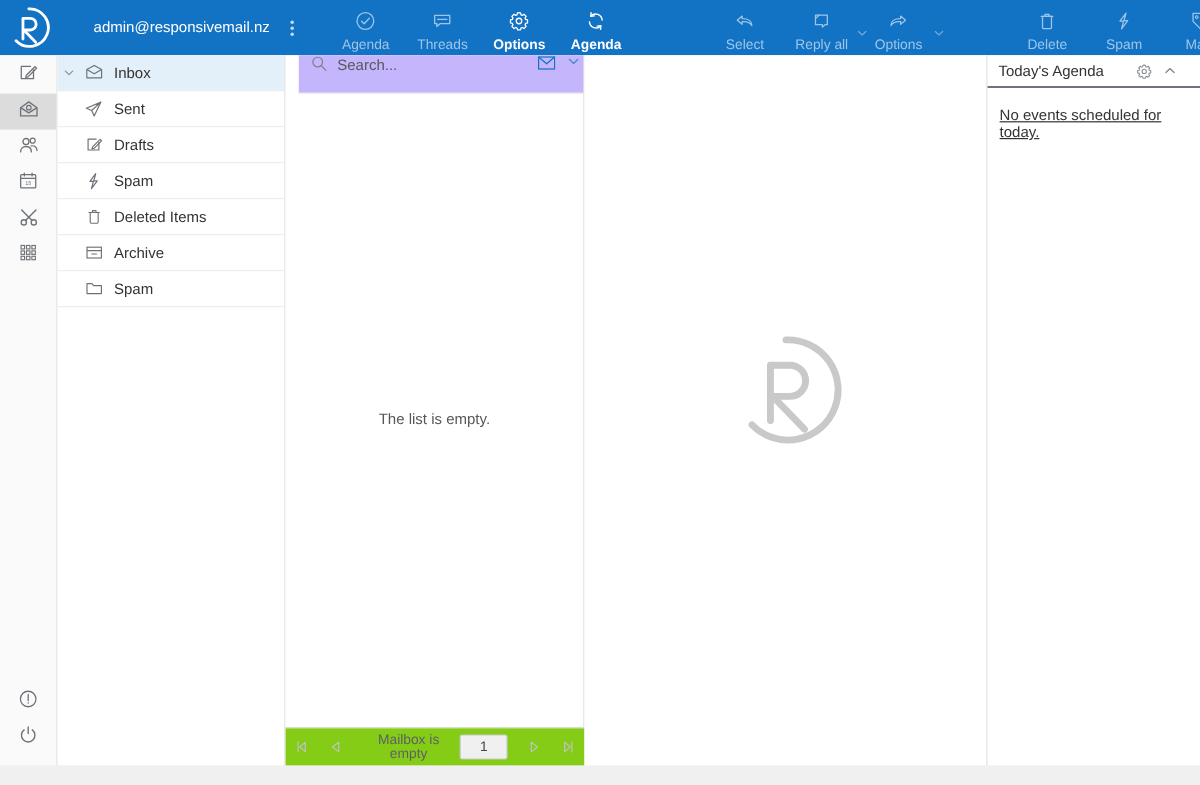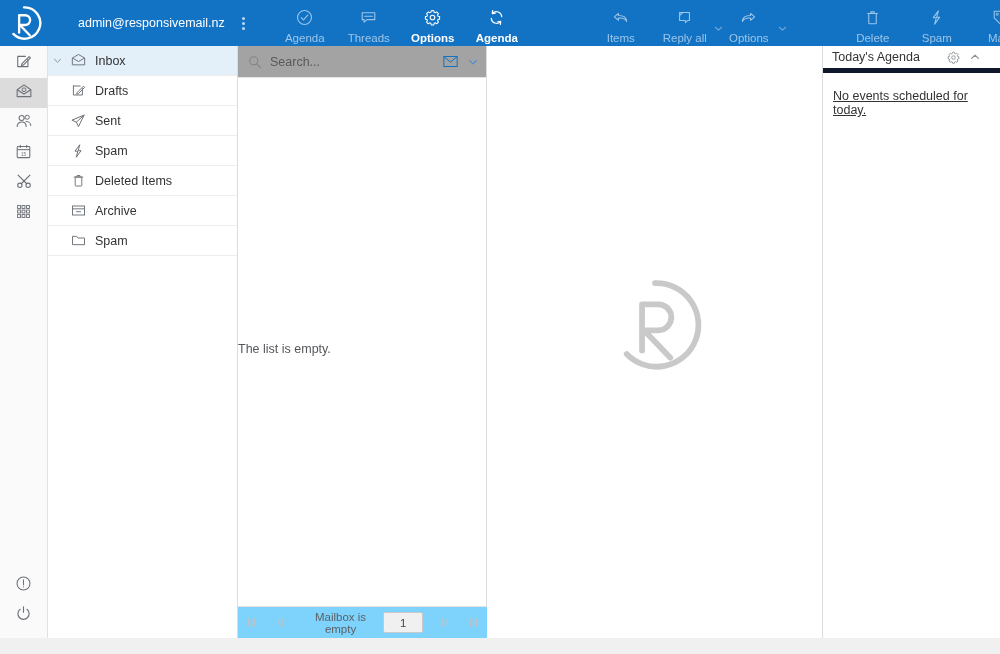--- a/index.html
+++ b/index.html
@@ -184,24 +184,25 @@
     width: 249px;
     height: 592px;
     background: #ffffff;
     border-right: 1px solid #dcdcdc;
     box-sizing: border-box;
   }
   .searchbar {
     height: 32px;
     border-bottom: 1px solid #e4e4e4;
     display: flex;
-    align-items: center;
+    align-items: flex-start;
     padding: 0 8px 0 10px;
     box-sizing: border-box;
-    background: #a3a3a3;
+    background: #c4b5fd;
+    margin-left: 11px;
   }
   .search-ico { color: #7e8387; display: flex; align-items: center; }
   .search-input {
     flex: 1 1 auto;
     border: 0;
     outline: 0;
     font-size: 12.5px;
     font-family: "Liberation Sans", sans-serif;
     color: #333333;
     padding-left: 8px;
@@ -213,34 +214,34 @@
 
   .listbody {
     position: absolute;
     top: 32px; left: 0; right: 0; bottom: 32px;
     background: #ffffff;
   }
   .list-empty {
     position: absolute;
     top: 264px;
     width: 100%;
-    text-align: left;
+    text-align: center;
     font-size: 12.5px;
     color: #55585b;
   }
   .pager {
     position: absolute;
     bottom: 0; left: 0;
     width: 249px;
     height: 32px;
     border-top: 1px solid #e4e4e4;
     box-sizing: border-box;
     display: flex;
     align-items: center;
-    background: #7dd3fc;
+    background: #84cc16;
   }
   .pg-btn {
     width: 28px;
     display: flex;
     align-items: center;
     justify-content: center;
     color: #bfc3c7;
     cursor: pointer;
   }
   .pg-status {
@@ -284,21 +285,21 @@
   .agenda {
     position: absolute;
     left: 823px; top: 46px;
     width: 177px;
     height: 592px;
     background: #ffffff;
     box-sizing: border-box;
   }
   .agenda-head {
     height: 27px;
-    border-bottom: 5px solid #0f172a;
+    border-bottom: 1px solid #0f172a;
     display: flex;
     align-items: center;
     padding: 0 20px 0 9px;
     box-sizing: border-box;
   }
   .agenda-title {
     flex: 1 1 auto;
     font-size: 12.5px;
     color: #333333;
   }
@@ -391,21 +392,21 @@
       <div class="tb-gap"></div>
 
       <div class="tb-group">
 
         <div class="tb-btn">
           <span class="tb-ico">
             <svg width="17" height="17" viewBox="0 0 20 20">
                 <path d="M7.6 5.2 L2.8 9.2 L7.6 13.2 L7.6 10.6 C12.6 10.2 15.6 11.4 17.2 14.6 C17.0 9.4 14.2 7.6 7.6 7.6 Z" fill="none" stroke="currentColor" stroke-width="1.25" stroke-linejoin="round"></path>
               </svg>
           </span>
-          <span class="tb-label">Items</span>
+          <span class="tb-label">Select</span>
         </div>
 
         <div class="tb-btn">
           <span class="tb-ico">
             <svg width="17" height="17" viewBox="0 0 20 20">
                 <path d="M4.2 4.2 h11.6 v9.4 h-2.2 l-2.6 2.4 v-2.4 h-6.8 z" fill="none" stroke="currentColor" stroke-width="1.25" stroke-linejoin="round"></path>
                 <path d="M7.6 4.4 L4.4 7.4" stroke="currentColor" stroke-width="1.25" stroke-linecap="round"></path>
               </svg>
           </span>
           <span class="tb-label">Reply all</span>
@@ -574,36 +575,36 @@
             <path d="M1.6 6.0 L9 10.2 L16.4 6.0" fill="none" stroke="currentColor" stroke-width="1.15" stroke-linejoin="round"></path>
           </svg>
       </span>
       <span class="folder-name">Inbox</span>
     </div>
 
 
     <div class="folder-row">
       <span class="folder-chevron"></span>
       <span class="folder-ico">
+        <svg width="16" height="16" viewBox="0 0 20 20">
+            <path d="M17.6 2.6 L2.4 9.0 L8.0 11.4 L17.6 2.6 L10.6 17.0 L8.0 11.4" fill="none" stroke="currentColor" stroke-width="1.25" stroke-linejoin="round" stroke-linecap="round"></path>
+          </svg>
+      </span>
+      <span class="folder-name">Sent</span>
+    </div>
+
+    <div class="folder-row">
+      <span class="folder-chevron"></span>
+      <span class="folder-ico">
         <svg width="15" height="15" viewBox="0 0 20 20">
             <path d="M3.2 4.0 h9.0 M3.2 4.0 v12 h12 v-8.6" fill="none" stroke="currentColor" stroke-width="1.3" stroke-linecap="round" stroke-linejoin="round"></path>
             <path d="M8.2 12.6 L16.6 4.2 L18.2 5.8 L9.8 14.2 L7.6 14.8 Z" fill="none" stroke="currentColor" stroke-width="1.3" stroke-linejoin="round"></path>
           </svg>
       </span>
       <span class="folder-name">Drafts</span>
-    </div>
-
-    <div class="folder-row">
-      <span class="folder-chevron"></span>
-      <span class="folder-ico">
-        <svg width="16" height="16" viewBox="0 0 20 20">
-            <path d="M17.6 2.6 L2.4 9.0 L8.0 11.4 L17.6 2.6 L10.6 17.0 L8.0 11.4" fill="none" stroke="currentColor" stroke-width="1.25" stroke-linejoin="round" stroke-linecap="round"></path>
-          </svg>
-      </span>
-      <span class="folder-name">Sent</span>
     </div>
 
     <div class="folder-row">
       <span class="folder-chevron"></span>
       <span class="folder-ico">
         <svg width="16" height="16" viewBox="0 0 20 20">
             <path d="M12.2 2.2 L6.2 10.2 L9.8 10.2 L7.8 17.8 L13.8 9.6 L10.2 9.6 Z" fill="none" stroke="currentColor" stroke-width="1.25" stroke-linejoin="round"></path>
           </svg>
       </span>
       <span class="folder-name">Spam</span>

